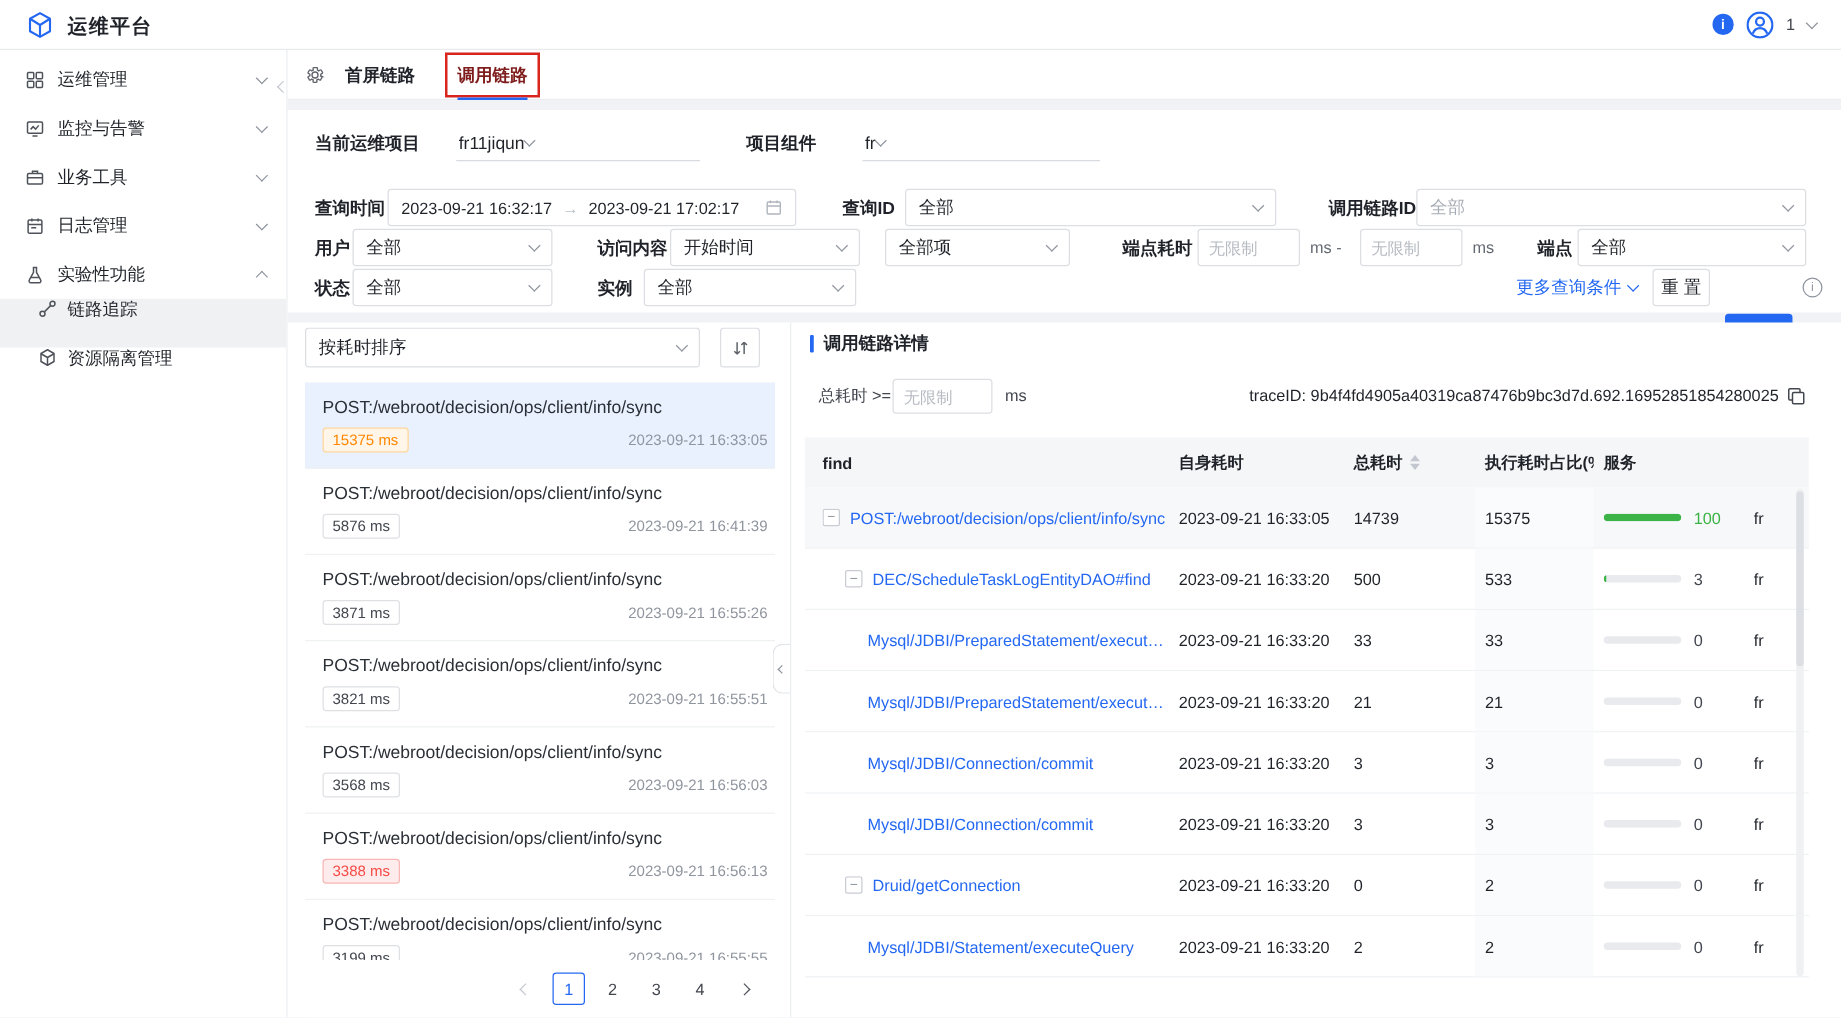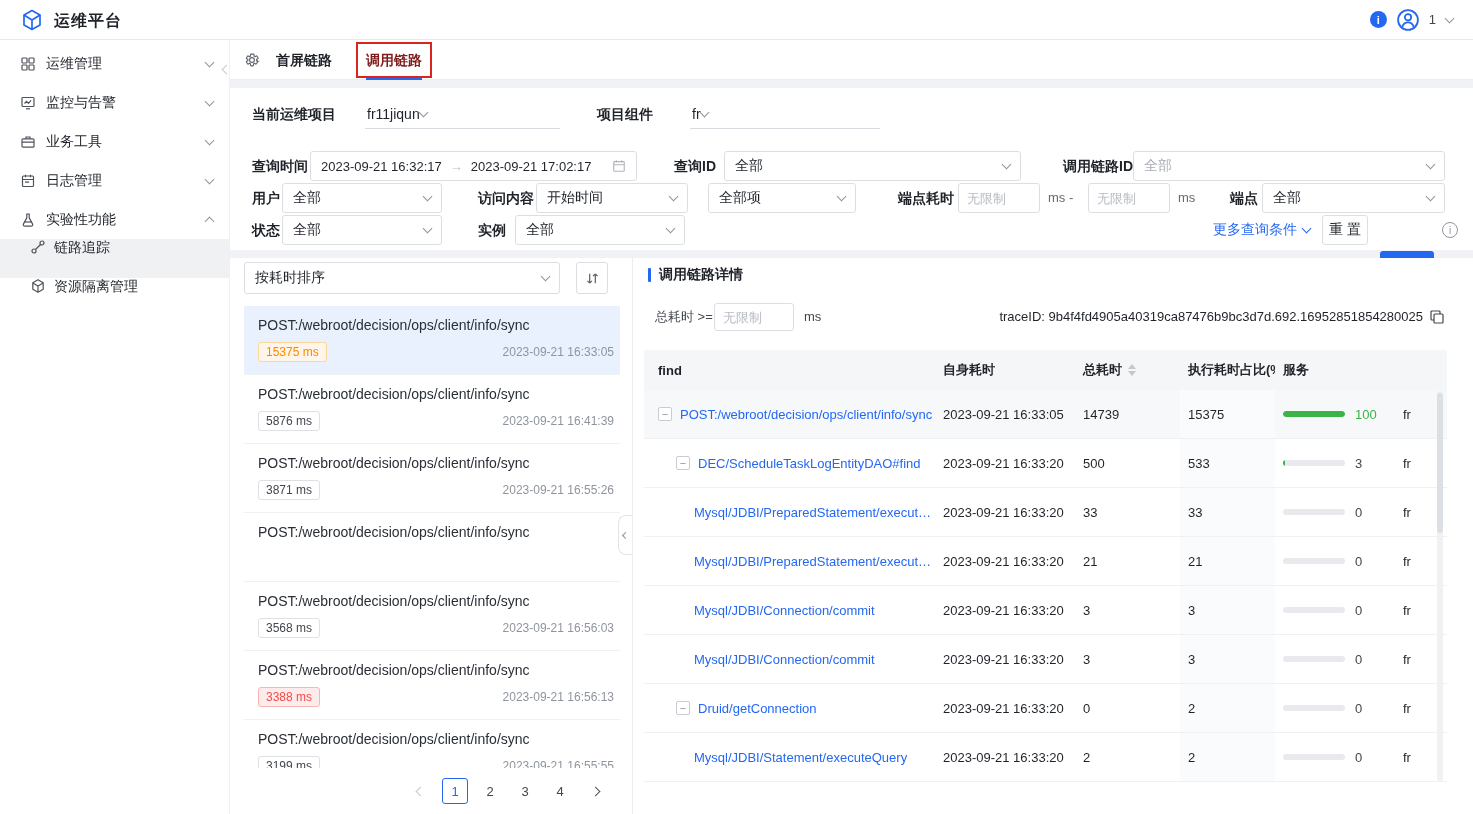--- a/index.html
+++ b/index.html
@@ -393,20 +393,24 @@
   </div>
             <div class="litem">
     <div class="ltitle">POST:/webroot/decision/ops/client/info/sync</div>
     <div class="lmeta">
       <span class="badge badge-default">3871 ms</span>
       <span class="ltime">2023-09-21 16:55:26</span>
     </div>
   </div>
             <div class="litem">
     <div class="ltitle">POST:/webroot/decision/ops/client/info/sync</div>
+    <div class="lmeta">
+      <span class="badge badge-default">3821 ms</span>
+      <span class="ltime">2023-09-21 16:55:51</span>
+    </div>
   </div>
             <div class="litem">
     <div class="ltitle">POST:/webroot/decision/ops/client/info/sync</div>
     <div class="lmeta">
       <span class="badge badge-default">3568 ms</span>
       <span class="ltime">2023-09-21 16:56:03</span>
     </div>
   </div>
             <div class="litem">
     <div class="ltitle">POST:/webroot/decision/ops/client/info/sync</div>

